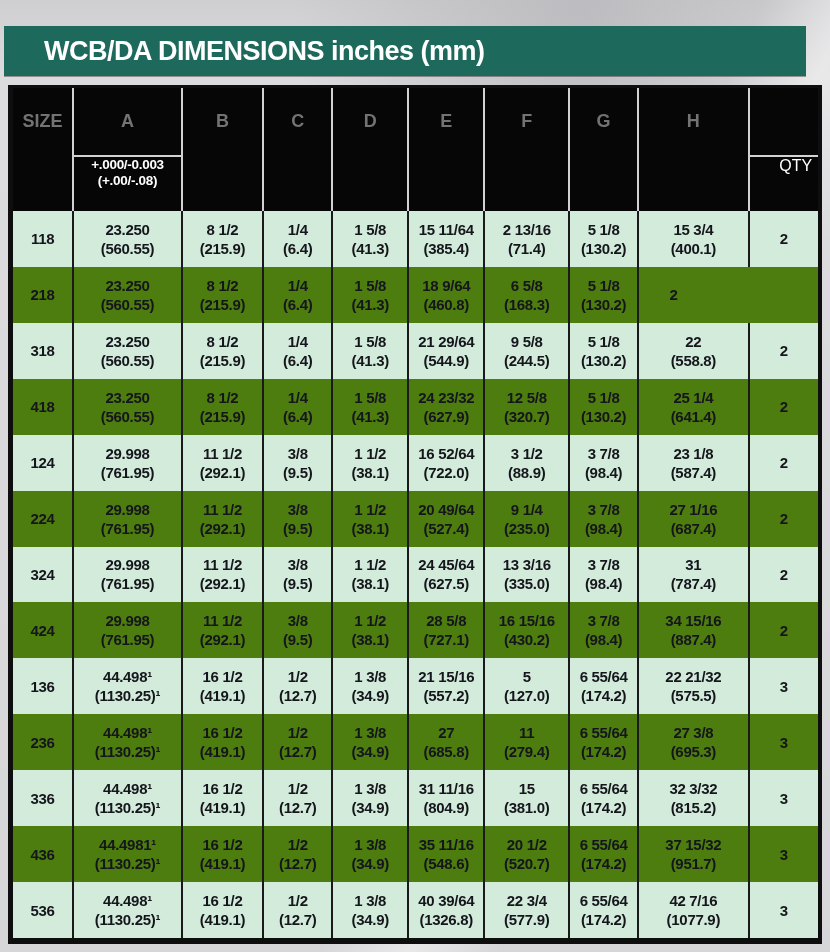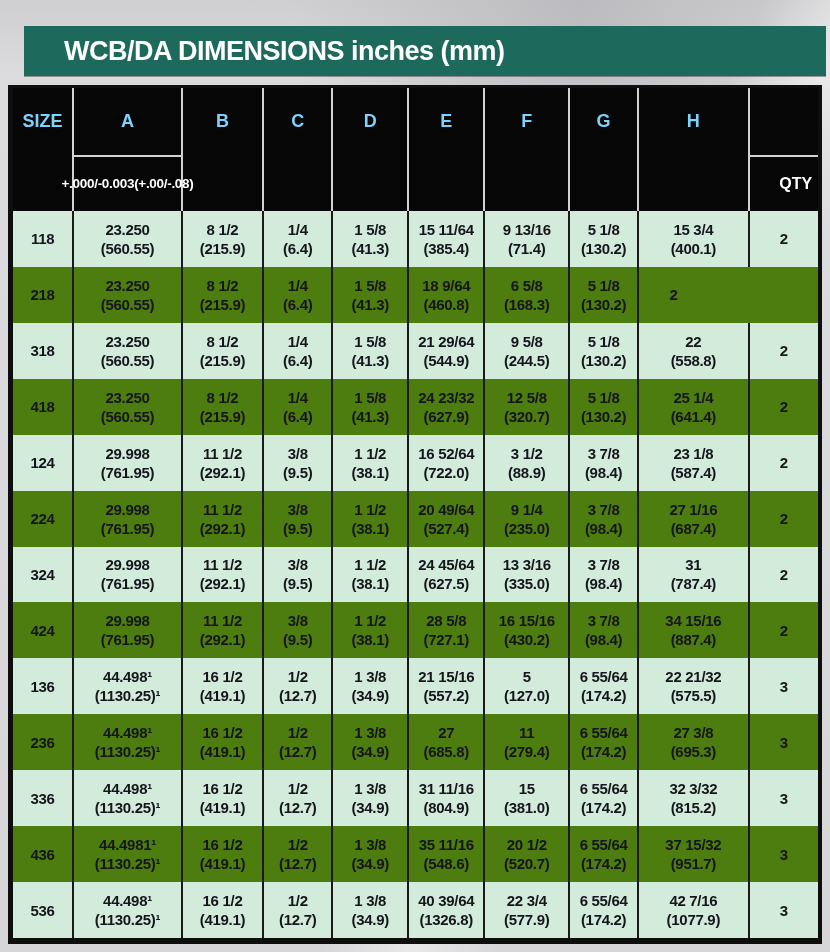--- a/index.html
+++ b/index.html
@@ -7,41 +7,41 @@
   body { font-family:"Liberation Sans", sans-serif; background:#d7d7d8; }
   .page { position:relative; width:830px; height:952px; overflow:hidden;
           background:linear-gradient(180deg,#cfcfd1 0%,#dcdcde 8%,#d6d6d8 100%); }
   .page::before { content:""; position:absolute; inset:0;
     background:
       linear-gradient(115deg, rgba(255,255,255,0) 60%, rgba(255,255,255,0.45) 67%, rgba(255,255,255,0) 74%),
       radial-gradient(ellipse at 70% 0%, rgba(186,186,190,0.9), rgba(214,214,216,0) 35%);
   }
 
   
-  .title-bar { position:absolute; left:24px; top:26px; width:802px; height:50px;
+  .title-bar { position:absolute; left:4px; top:26px; width:802px; height:50px;
                background:#1d6a5c; display:flex; align-items:center; padding-left:40px;
                box-shadow:0 1px 0 rgba(0,0,0,0.35); }
   .title-bar .title-text { color:#ffffff; font-weight:bold; font-size:27px; letter-spacing:-0.5px; }
 
   
   .table-frame { position:absolute; left:8px; top:85px; width:814px; height:859px;
                  display:flex; flex-direction:column; background:#060606;
                  border-left:5px solid #0e0e0e; border-right:4px solid #0e0e0e;
                  border-bottom:6px solid #0e0e0e; border-top:3px solid #0e0e0e; }
 
   
   .thead { display:flex; height:123px; background:#060606; flex:0 0 auto; }
   .hcell { display:flex; flex-direction:column; border-right:2px solid #d2d2d2; }
   .hcell:last-child { border-right:none; }
   .hc-top { height:67px; display:flex; align-items:center; justify-content:center; }
-  .hc-top span { color:#7dd3fc; font-weight:bold; font-size:18px; }
-  .hc-bottom { flex:1; display:flex; flex-direction:row; align-items:center; justify-content:center; }
+  .hc-top span { color:#737373; font-weight:bold; font-size:18px; }
+  .hc-bottom { flex:1; display:flex; flex-direction:column; align-items:center; justify-content:flex-start; }
   .hc-bottom.divided { border-top:2px solid #d2d2d2; }
   .tol { color:#ffffff; font-weight:bold; font-size:13.5px; line-height:16px; white-space:nowrap; letter-spacing:-0.3px; }
-  .qty-label { color:#ffffff; font-weight:bold; font-size:16px;margin-left:24px; }
+  .qty-label { color:#ffffff; font-weight:normal; font-size:16px;margin-left:24px; }
 
   
   .tbody { flex:1; display:flex; flex-direction:column; }
   .row { display:flex; flex:1; }
   .row.green { background:#d2ebdb; }
   .row.gray  { background:#4d7c0f; }
   .cell { display:flex; flex-direction:column; align-items:center; justify-content:center;
           border-right:2px solid #1a1a1a; overflow:hidden; }
   .cell:last-child { border-right:none; }
   .v { font-weight:bold; font-size:15px; line-height:19px; color:#15151c;
@@ -148,21 +148,21 @@
           </div>
     <div class="cell col-d">
             <span class="v">1 5/8</span>
             <span class="v">(41.3)</span>
           </div>
     <div class="cell col-e">
             <span class="v">15 11/64</span>
             <span class="v">(385.4)</span>
           </div>
     <div class="cell col-f">
-            <span class="v">9 13/16</span>
+            <span class="v">2 13/16</span>
             <span class="v">(71.4)</span>
           </div>
     <div class="cell col-g">
             <span class="v">5 1/8</span>
             <span class="v">(130.2)</span>
           </div>
     <div class="cell col-h">
             <span class="v">15 3/4</span>
             <span class="v">(400.1)</span>
           </div>

